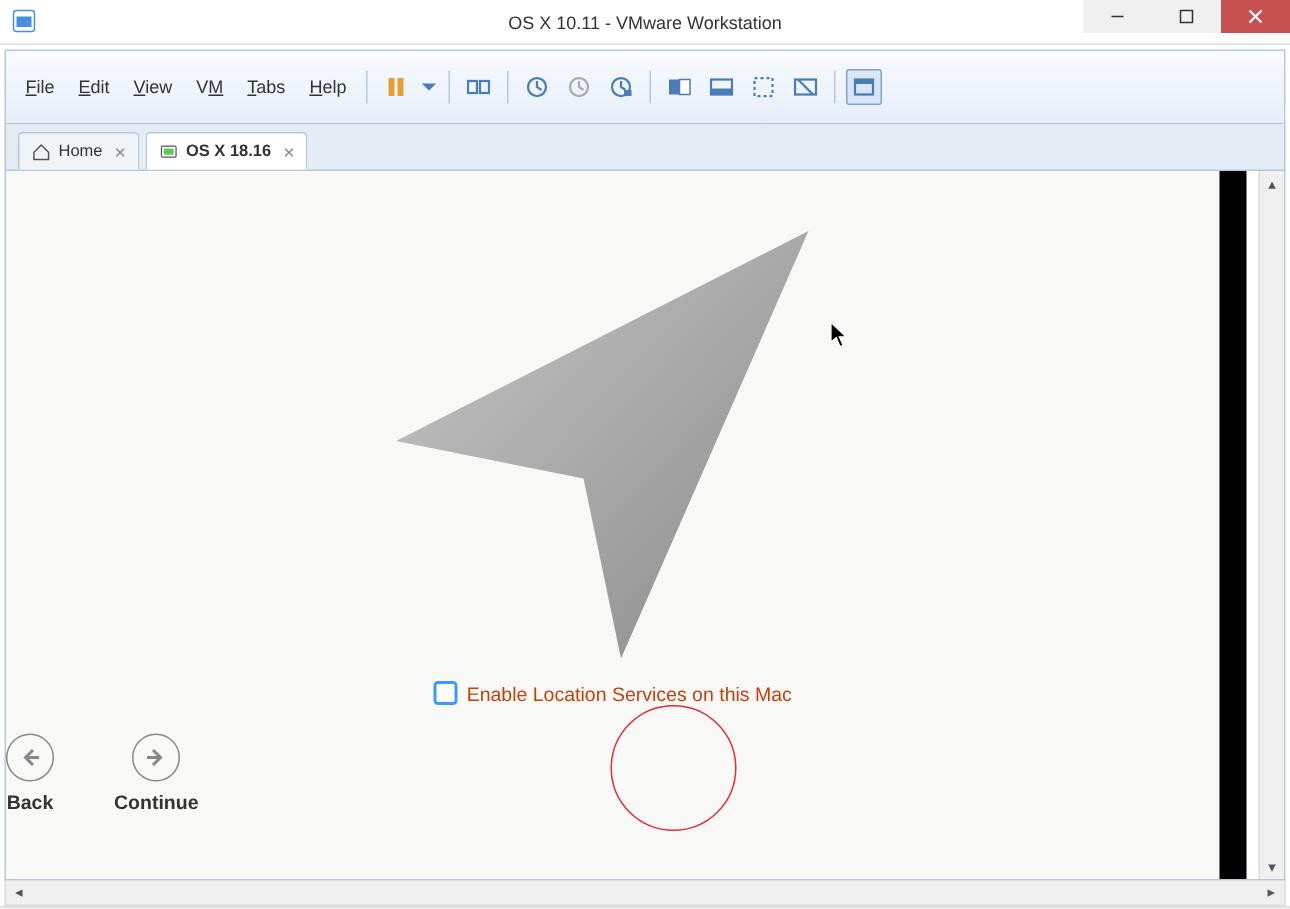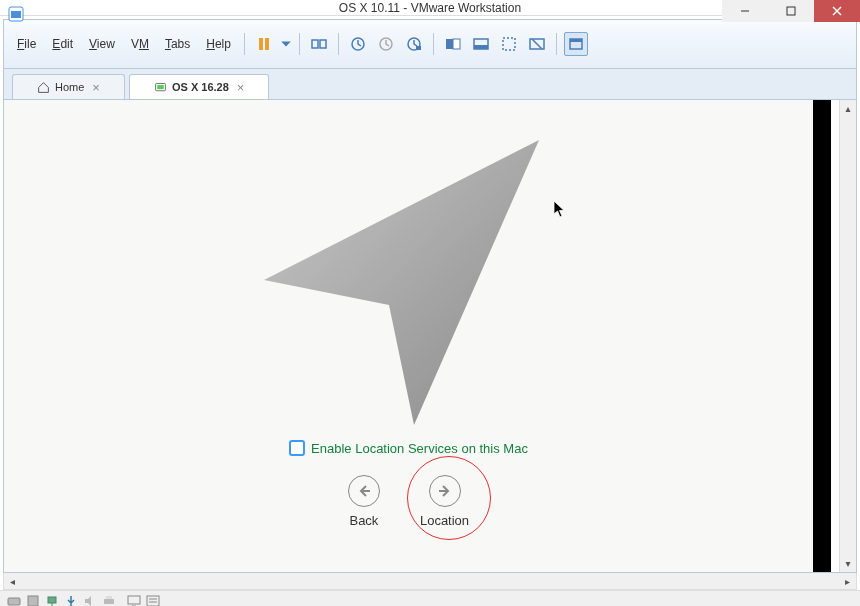--- a/index.html
+++ b/index.html
@@ -1,39 +1,39 @@
 <!DOCTYPE html>
 <html><head>
 <meta charset="utf-8">
 <style>
 * { margin:0; padding:0; box-sizing:border-box; font-family:"Segoe UI",Tahoma,sans-serif; }
 body { width:860px; height:606px; background:#fff; overflow:hidden; position:relative; }
 
 
-.titlebar { height:16px; background:#fff; border-bottom:1px solid #ddd; display:flex; align-items:center; justify-content:center; position:relative; }
+.titlebar { height:30px; background:#fff; border-bottom:1px solid #ddd; display:flex; align-items:center; justify-content:center; position:relative; }
 .title-icon { position:absolute; left:8px; top:6px; width:16px; height:16px; }
 .title-text { font-size:12px; color:#333; }
 .win-btns { position:absolute; right:0; top:0; display:flex; height:22px; }
 .win-btn { width:46px; height:22px; display:flex; align-items:center; justify-content:center; font-size:12px; color:#333; }
 .win-min { background:#f0f0f0; }
 .win-max { background:#f0f0f0; }
 .win-close { background:#c75050; color:#fff; }
 
 
 .menubar { height:50px; background:linear-gradient(#f8fbff,#e6eef8); border:1px solid #b8c8d8; margin:3px 3px 0 3px; display:flex; align-items:center; padding:0 5px; }
 .menu-item { font-size:12px; color:#333; padding:4px 8px; cursor:default; }
 .menu-item u { text-decoration:underline; }
 .sep { width:1px; height:22px; background:#b8c8d8; margin:0 5px; }
 .toolbtn { width:24px; height:24px; display:flex; align-items:center; justify-content:center; margin:0 2px; cursor:default; }
 .toolbtn svg { width:16px; height:16px; }
 .pause-btn { color:#e8a030; }
 
 
 .tabbar { height:31px; margin:0 3px; border-left:1px solid #b8c8d8; border-right:1px solid #b8c8d8; background:#e4ecf5; display:flex; align-items:flex-end; padding-left:8px; padding-top:5px; border-bottom:1px solid #b8c8d8;}
-.tab { height:25px; background:#fff; border:1px solid #b8c8d8; border-bottom:none; border-radius:3px 3px 0 0; display:flex; align-items:center; padding:0 24px; margin-right:4px; font-size:11px; color:#333; }
+.tab { height:25px; background:#fff; border:1px solid #b8c8d8; border-bottom:none; border-radius:3px 3px 0 0; display:flex; align-items:center; padding:0 8px; margin-right:4px; font-size:11px; color:#333; }
 .tab.inactive { background:#f0f4f9; }
 .tab-icon { width:13px; height:13px; margin-right:5px; }
 .tab-close { margin-left:8px; color:#888; font-size:13px; cursor:default; }
 
 
 .vm-area { margin:0 3px; border:1px solid #b8c8d8; border-top:none; height:473px; background:#fff; position:relative; overflow:hidden; display:flex;}
 .vm-content { flex:1; background:#f8f8f7; position:relative; margin-right:8px; }
 .black-strip { position:absolute; right:0; top:0; width:18px; height:100%; background:#000; }
 .vm-inner { position:absolute; left:0; right:18px; top:0; bottom:0; background:#f8f8f7; }
 
@@ -41,24 +41,24 @@
 .vscroll { width:17px; background:#f0f0f0; border-left:1px solid #ddd; position:relative; }
 .vscroll .up { position:absolute; top:0; left:0; right:0; height:17px; display:flex; align-items:center; justify-content:center; font-size:10px; color:#555;}
 .vscroll .down { position:absolute; bottom:0; left:0; right:0; height:17px; display:flex; align-items:center; justify-content:center; font-size:10px; color:#555;}
 
 
 .big-arrow { position:absolute; left:50%; top:30px; transform:translateX(-50%); }
 
 
 .checkrow { position:absolute; left:0; right:0; top:340px; display:flex; justify-content:center; align-items:center; }
 .checkbox { width:16px; height:16px; border:2px solid #3b99fc; border-radius:3px; background:#fff; margin-right:6px; }
-.checklabel { font-size:13px; color:#15803d; }
-
-
-.navrow { position:absolute; left:0; right:0; top:375px; display:flex; justify-content:center; gap:40px; }
+.checklabel { font-size:13px; color:#c2410c; }
+
+
+.navrow { position:absolute; left:0; right:0; top:375px; display:flex; justify-content:flex-start; gap:40px;font-weight:bold; }
 .navbtn { display:flex; flex-direction:column; align-items:center; }
 .navcircle { width:32px; height:32px; border:1px solid #888; border-radius:50%; display:flex; align-items:center; justify-content:center; color:#888; }
 .navcircle svg { width:16px; height:16px; stroke:#888; stroke-width:2; fill:none; }
 .navlabel { font-size:13px; color:#333; margin-top:6px; }
 
 
 .highlight { position:absolute; width:84px; height:84px; border:1px solid #e03030; border-radius:50%; left:403px; top:356px; pointer-events:none; }
 
 
 .hscroll { margin:0 3px; height:17px; background:#f0f0f0; border:1px solid #ddd; border-top:none; display:flex; }
@@ -194,21 +194,21 @@
     <span>Home</span>
     <span class="tab-close">×</span>
   </div>
   <div class="tab">
     <span class="tab-icon">
       <svg viewBox="0 0 16 16">
           <rect x="2" y="3" width="12" height="9" rx="1" fill="none" stroke="#555"></rect>
           <rect x="4" y="5" width="8" height="5" fill="#5c5"></rect>
         </svg>
     </span>
-    <span style="font-weight:bold;">OS X 16.28</span>
+    <span style="font-weight:bold;">OS X 18.16</span>
     <span class="tab-close">×</span>
   </div>
 </div>
 
 <div class="vm-area">
   <div class="vm-content">
     <div class="vm-inner">
 
       <div class="big-arrow">
         <svg width="310" height="300" viewBox="0 0 310 300">
@@ -235,21 +235,21 @@
               </svg>
           </div>
           <span class="navlabel">Back</span>
         </div>
         <div class="navbtn">
           <div class="navcircle">
             <svg viewBox="0 0 16 16">
                 <path d="M6 3 L11 8 L6 13 M11 8 L2 8"></path>
               </svg>
           </div>
-          <span class="navlabel">Location</span>
+          <span class="navlabel">Continue</span>
         </div>
       </div>
 
       <div class="highlight"></div>
     </div>
     <div class="black-strip"></div>
   </div>
   <div class="vscroll">
     <div class="up">▴</div>
     <div class="down">▾</div>

